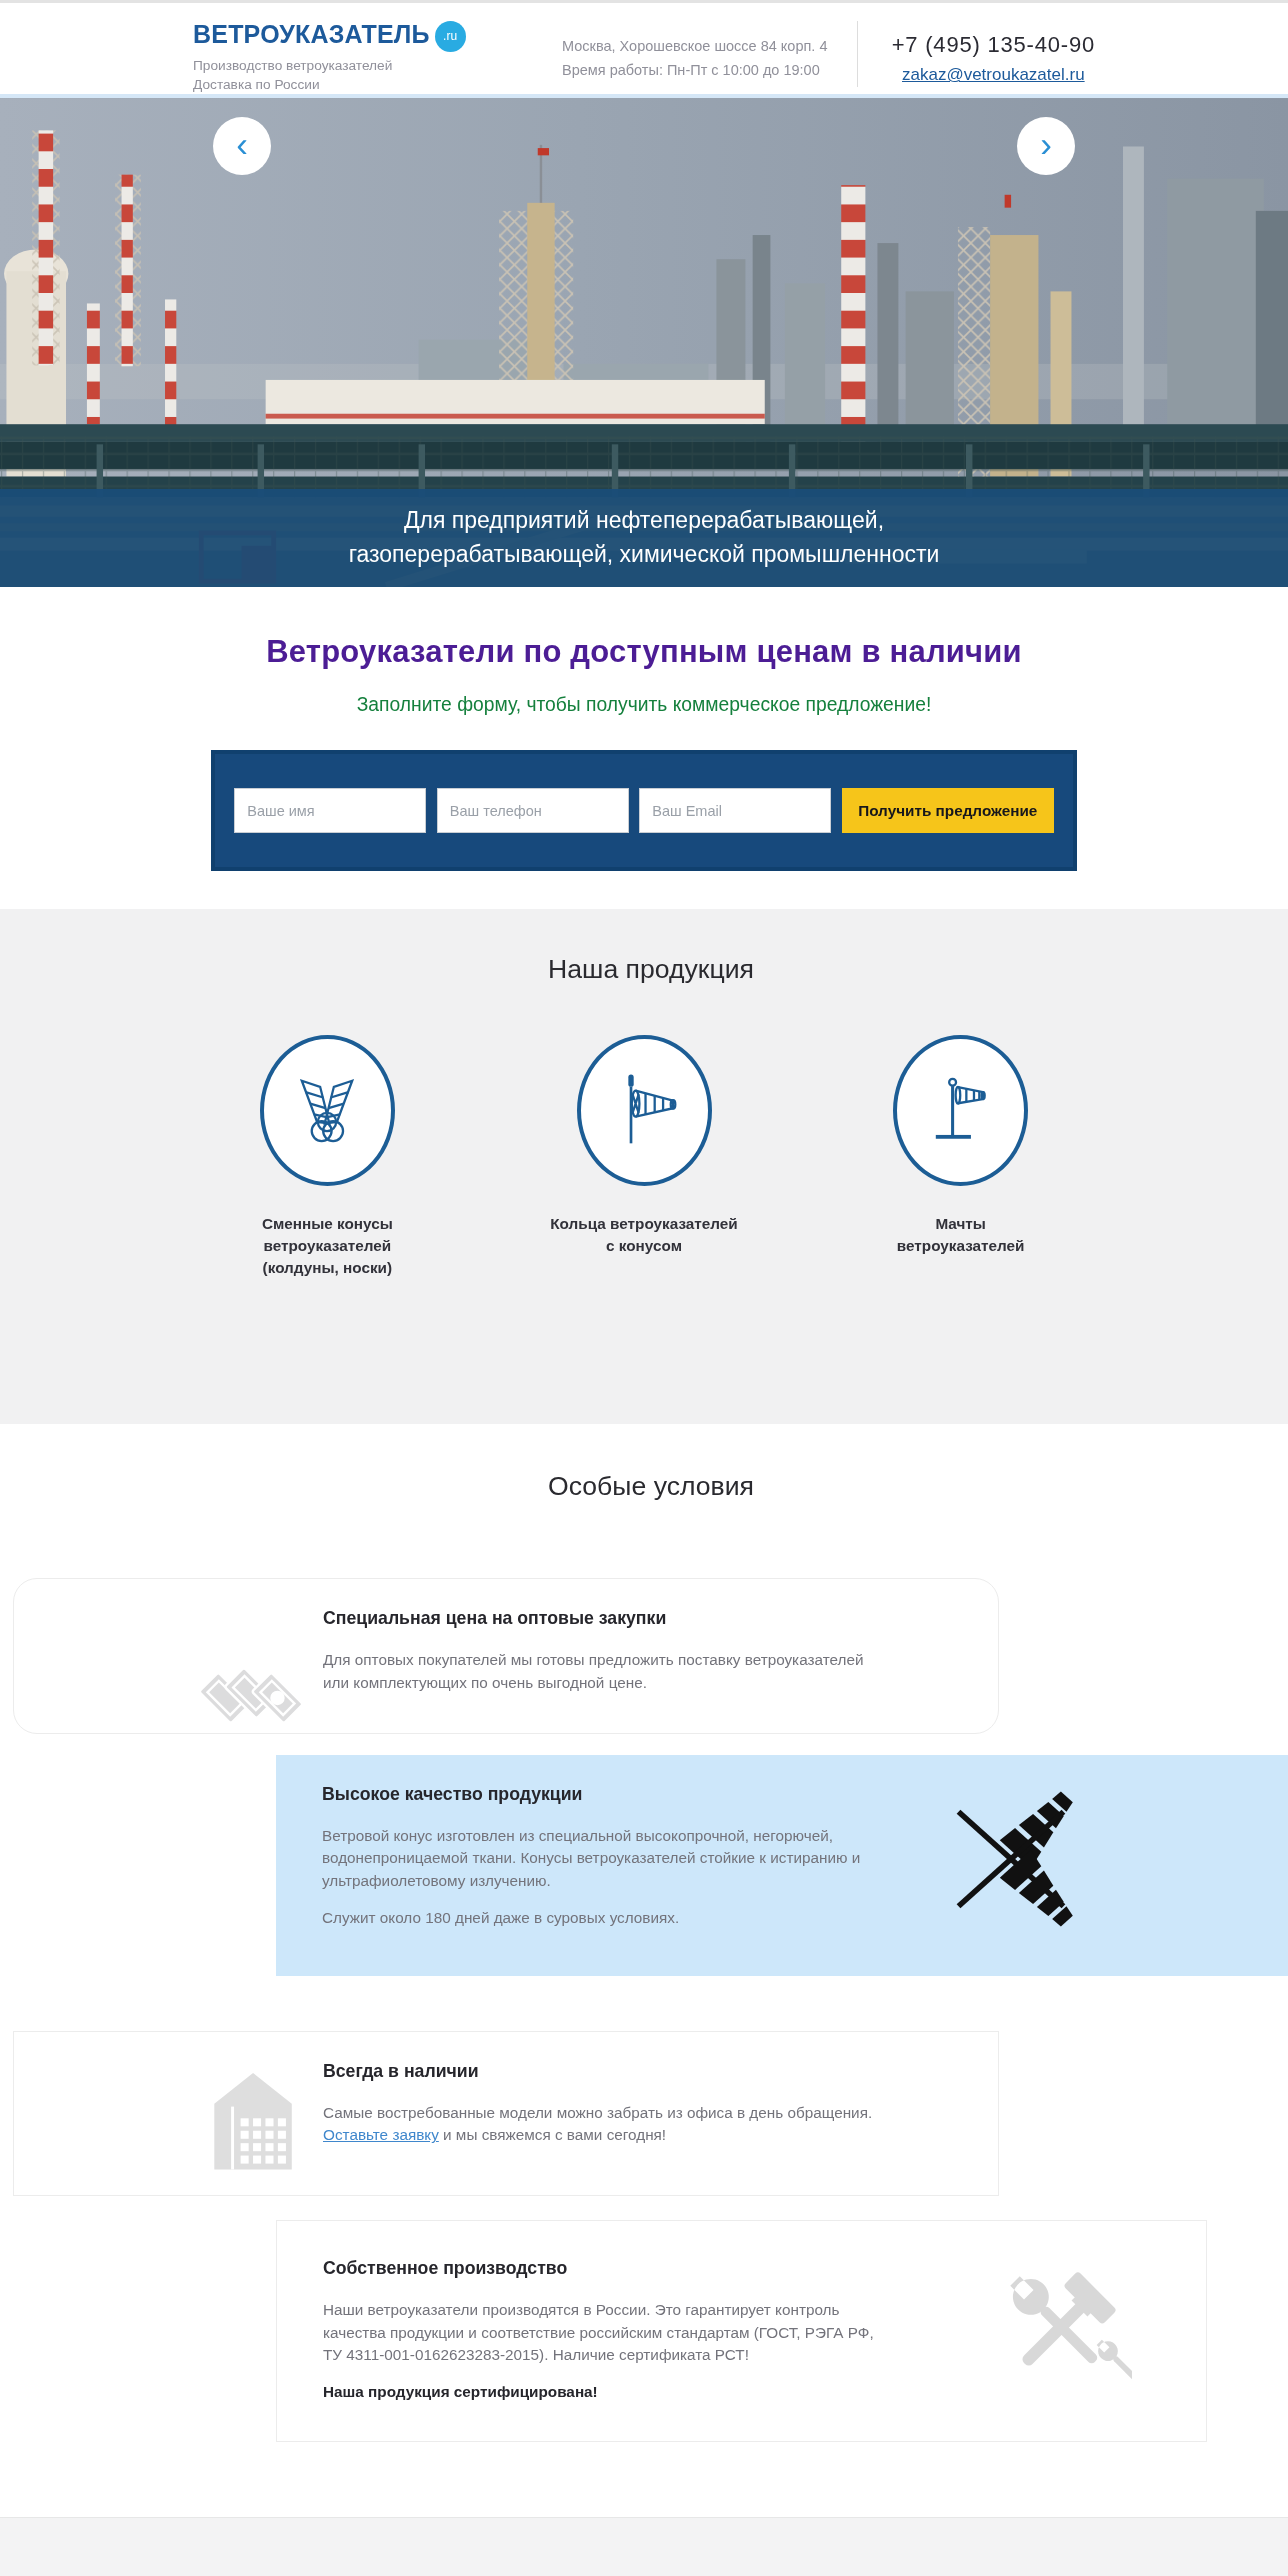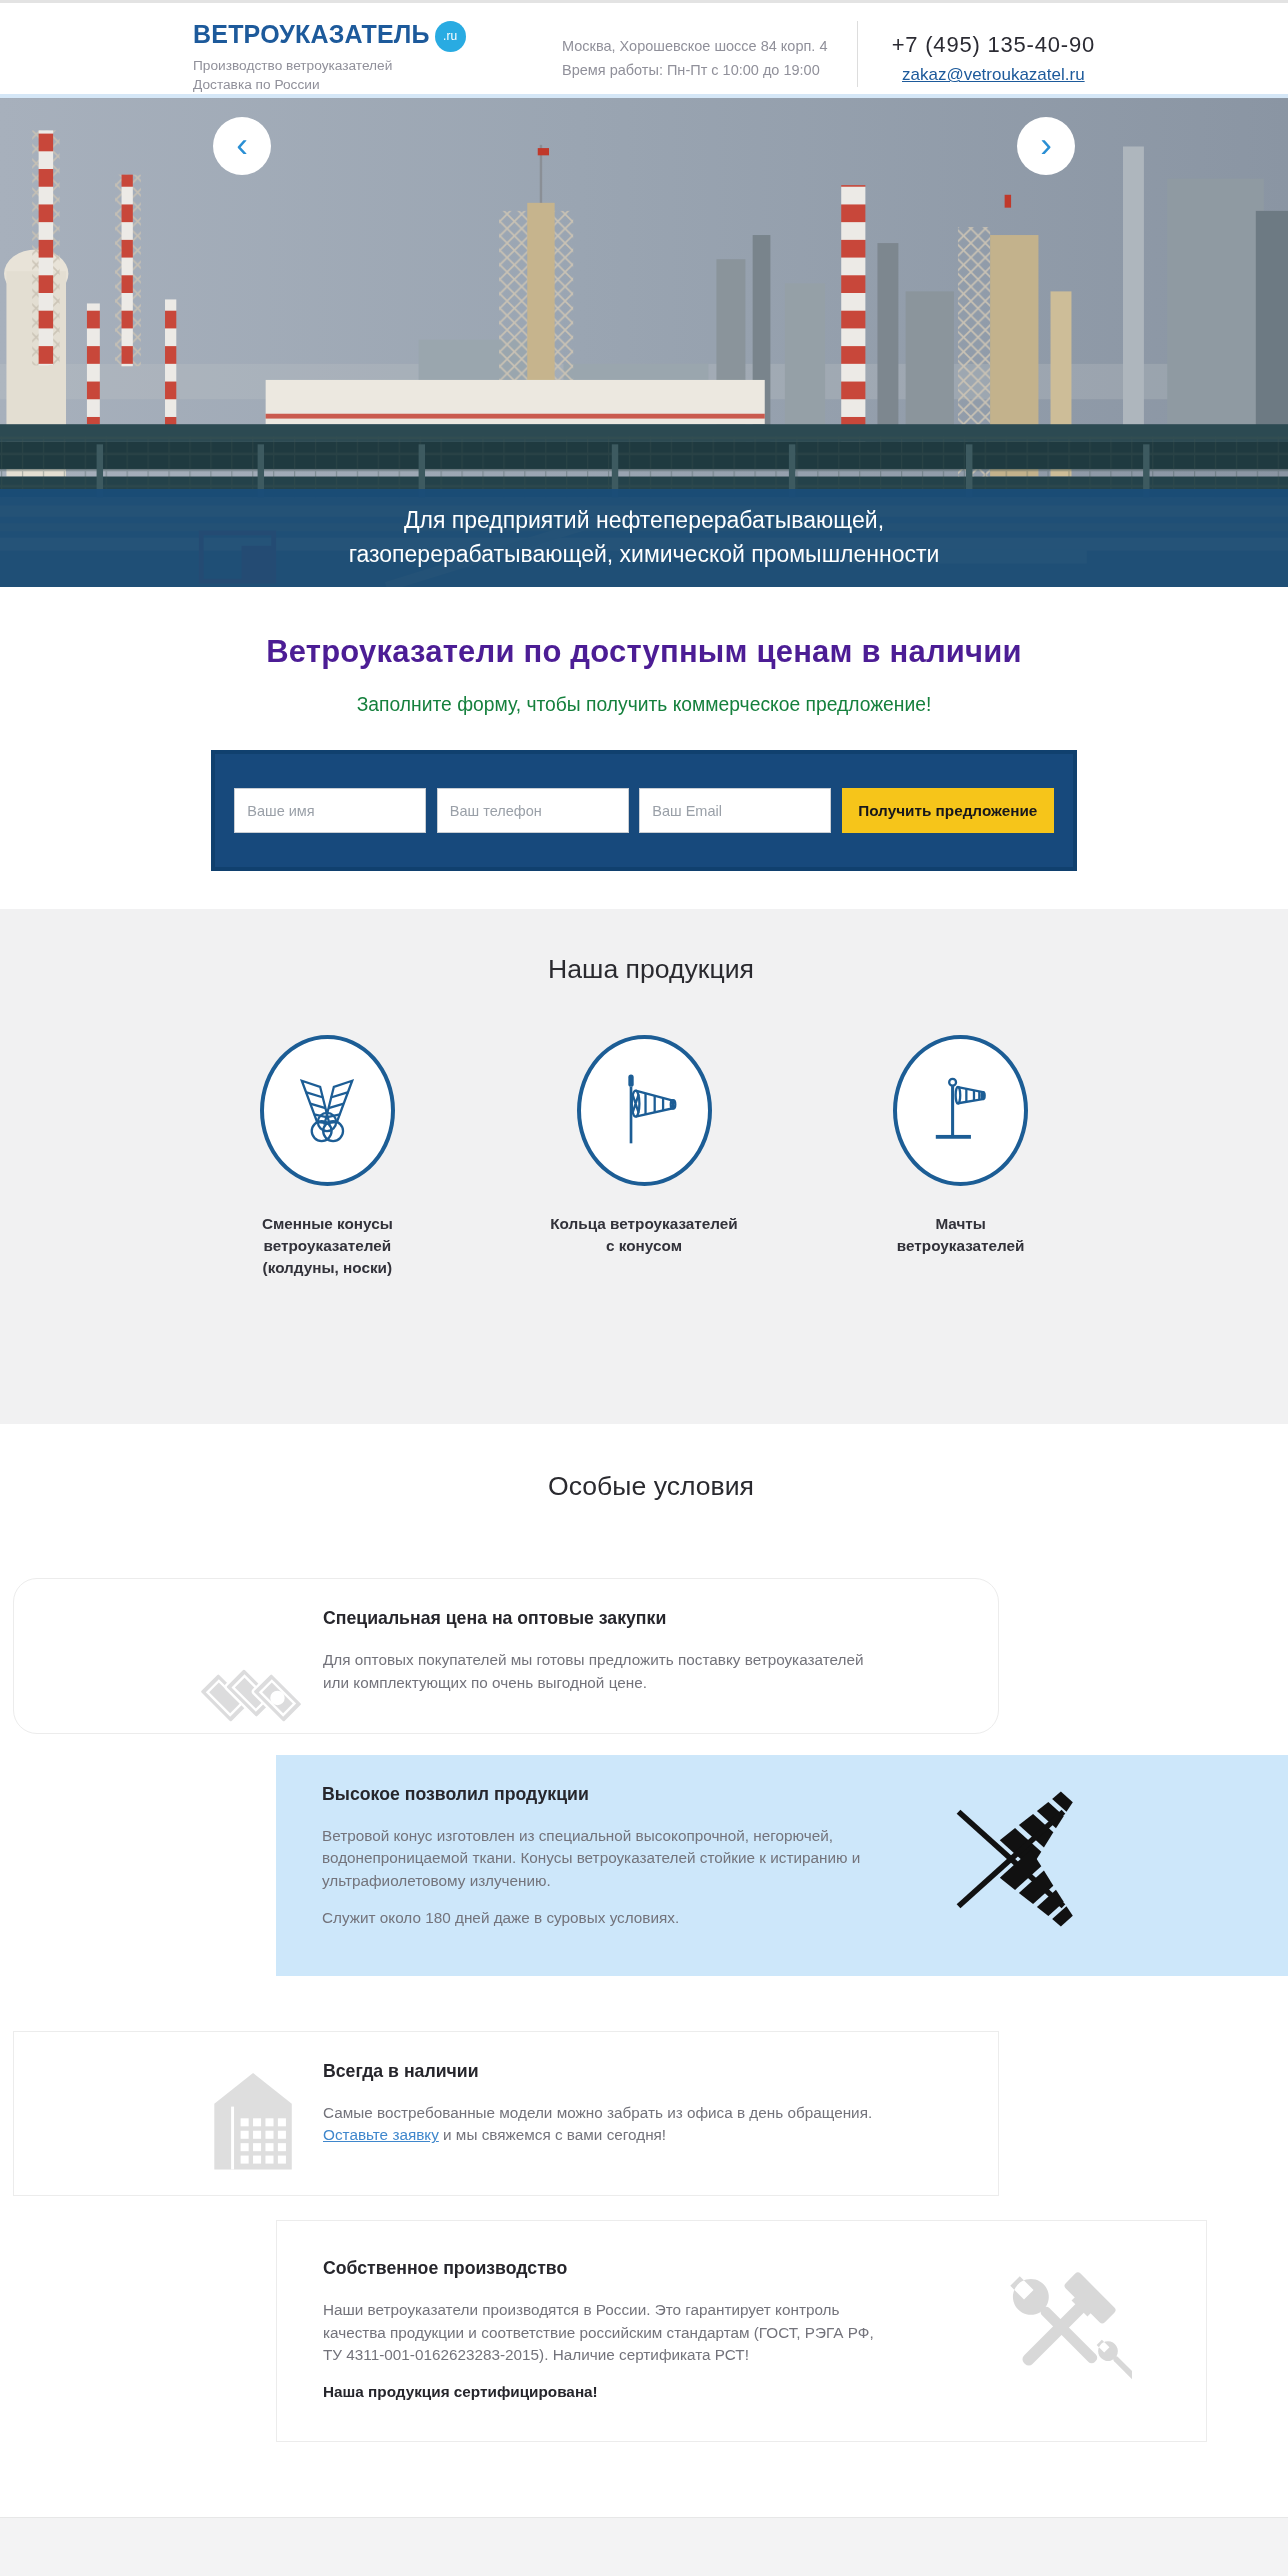--- a/index.html
+++ b/index.html
@@ -309,21 +309,21 @@
         </g>
         <g transform="translate(86,93) rotate(48)">
           <rect x="-3.5" y="-88" width="7" height="176"></rect>
           <path d="M8,-26 L32,-22 L32,22 L8,26 Z"></path>
           <path d="M38,-21 L60,-17 L60,17 L38,21 Z"></path>
           <path d="M66,-16 L84,-13 L84,13 L66,16 Z"></path>
           <path d="M90,-12 L104,-10 L104,10 L90,12 Z"></path>
         </g>
       </g>
     </svg>
-    <h3>Высокое позволил продукции</h3>
+    <h3>Высокое качество продукции</h3>
     <p>Ветровой конус изготовлен из специальной высокопрочной, негорючей, водонепроницаемой ткани. Конусы ветроуказателей стойкие к истиранию и ультрафиолетовому излучению.</p>
     <p>Служит около 180 дней даже в суровых условиях.</p>
   </div>
 
   <div class="card card-3">
     <svg class="icon" width="95" height="113" viewBox="0 0 130 150">
       <path d="M10,52 L63,10 L116,52 L116,142 L10,142 Z" fill="#dedede"></path>
       <rect x="33" y="56" width="4" height="86" fill="#ffffff"></rect>
       <g fill="#ffffff">
         <rect x="46" y="72" width="11" height="11"></rect>

